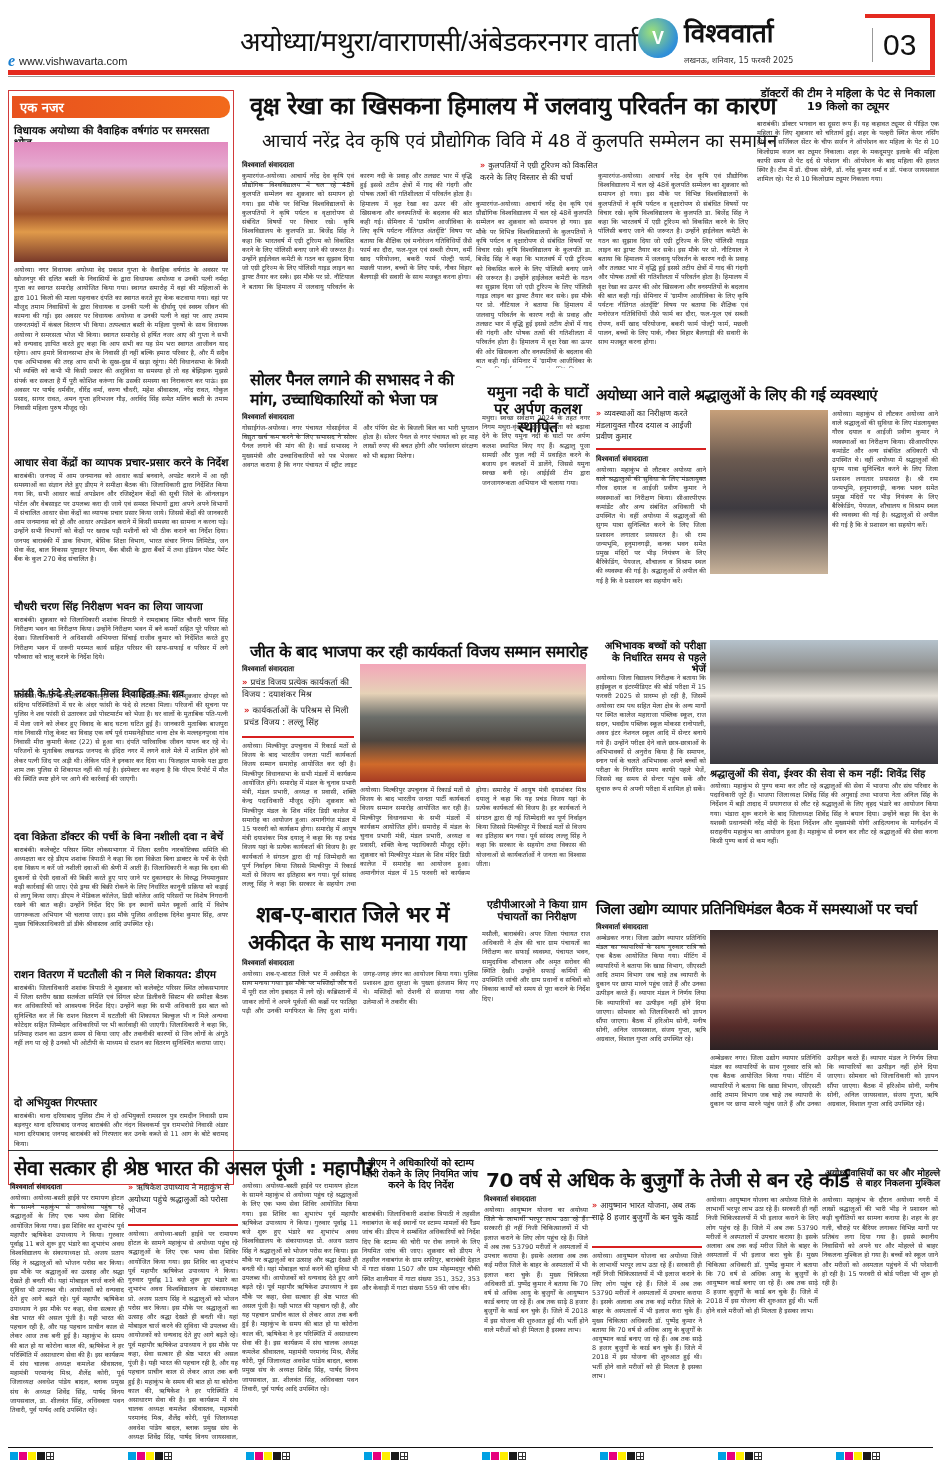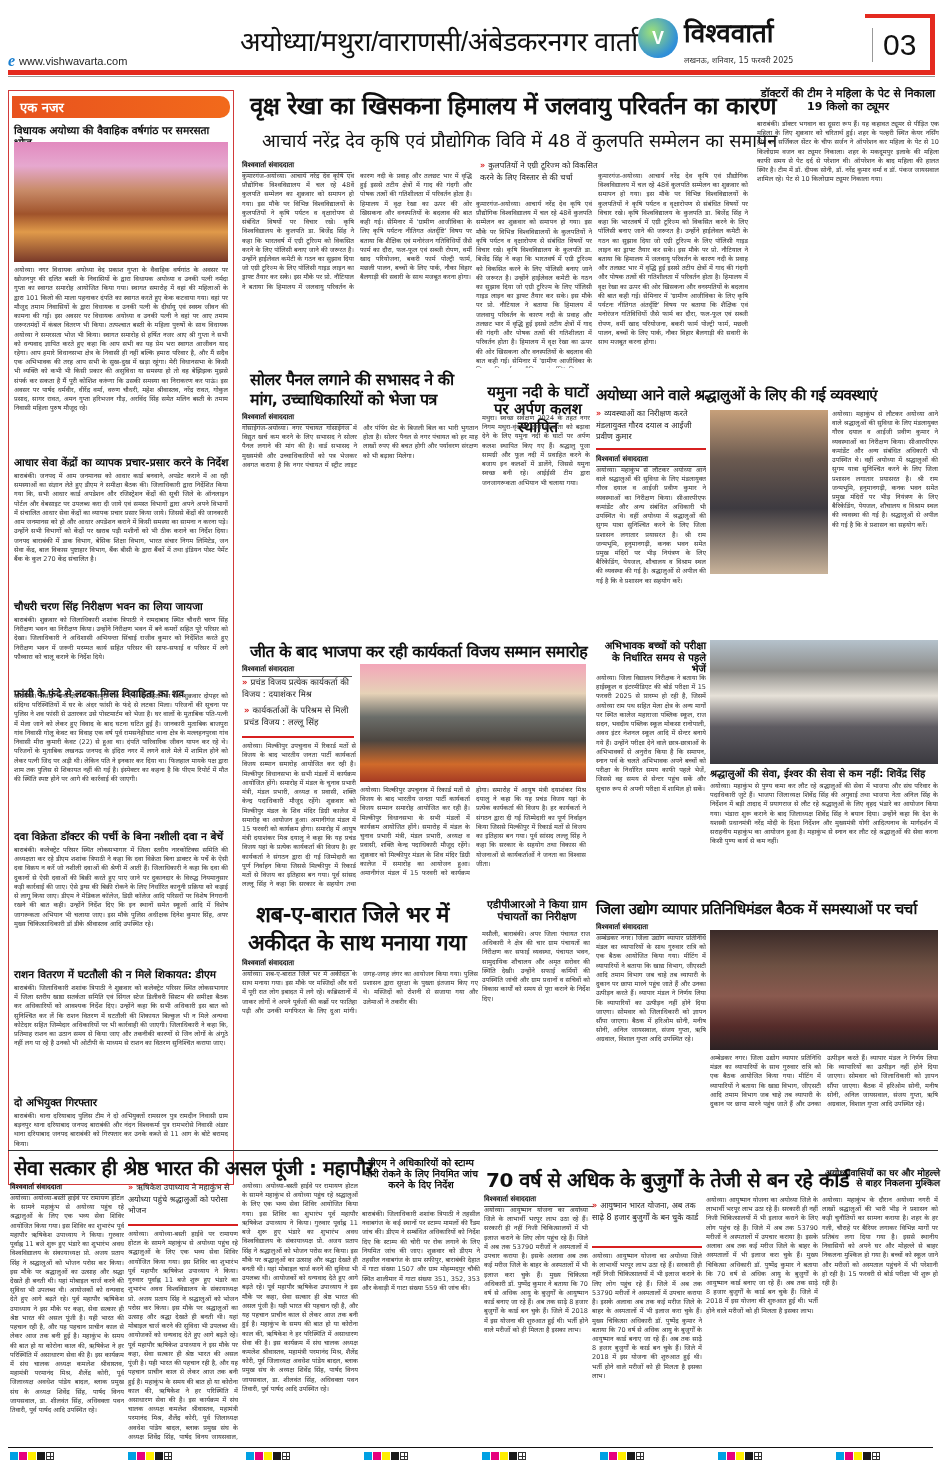--- a/index.html
+++ b/index.html
@@ -21,21 +21,21 @@
 .h-small{font-weight:bold;font-size:11px;line-height:1.15}
 .body-text{font-size:6.5px;line-height:1.42;color:#333;text-align:justify;overflow:hidden}
 .photo{overflow:hidden}
 .ph-wedding{background:linear-gradient(180deg,#e28abf 0%,#e6a8cf 20%,#c98c6a 40%,#a0532b 60%,#e09a4a 75%,#7a3a2a 100%)}
 .ph-crowd1{background:linear-gradient(180deg,#c7a07a 0%,#6b5a50 30%,#3d3a40 60%,#c9b39a 100%)}
 .ph-rally{background:linear-gradient(180deg,#f3a6b9 0%,#e6d2b7 25%,#6b6e6a 45%,#4d4640 65%,#d06a2a 85%,#a63b24 100%)}
 .ph-serve{background:linear-gradient(180deg,#b5c2cc 0%,#8c8b88 25%,#e6e1d8 45%,#5f5c62 70%,#3b3a40 100%)}
 .ph-meeting{background:linear-gradient(180deg,#3a2a28 0%,#6e5143 30%,#8a5a4f 55%,#562c2a 80%,#2c2224 100%)}
 .headline{font-weight:bold;color:#111;letter-spacing:-0.5px;white-space:nowrap}
 .sub{color:#111;white-space:nowrap}
-.byline{font-size:7px;font-weight:bold;border-bottom:1px solid #555;padding-bottom:3px}
+.byline{font-size:7px;font-weight:bold;border-bottom:1px solid #555;padding-bottom:14px}
 .pull{font-size:9.5px;line-height:1.45;color:#222}
 .pull .chev{color:#d72020;font-weight:bold;margin-right:3px}
 .redrule{height:2px;background:#d72020}
 .rule{background:#333}
 .colors{left:0;top:1450px;width:945px;height:20px}
 .swatch-set{position:absolute;top:2px;display:flex;gap:1px}
 .sw{width:8px;height:8px}
 .regmark{width:8px;height:8px;border:1px solid #333;position:relative}
 .regmark:before{content:"";position:absolute;left:3px;top:0;width:1px;height:6px;background:#333}
 .regmark:after{content:"";position:absolute;top:3px;left:0;height:1px;width:6px;background:#333}

